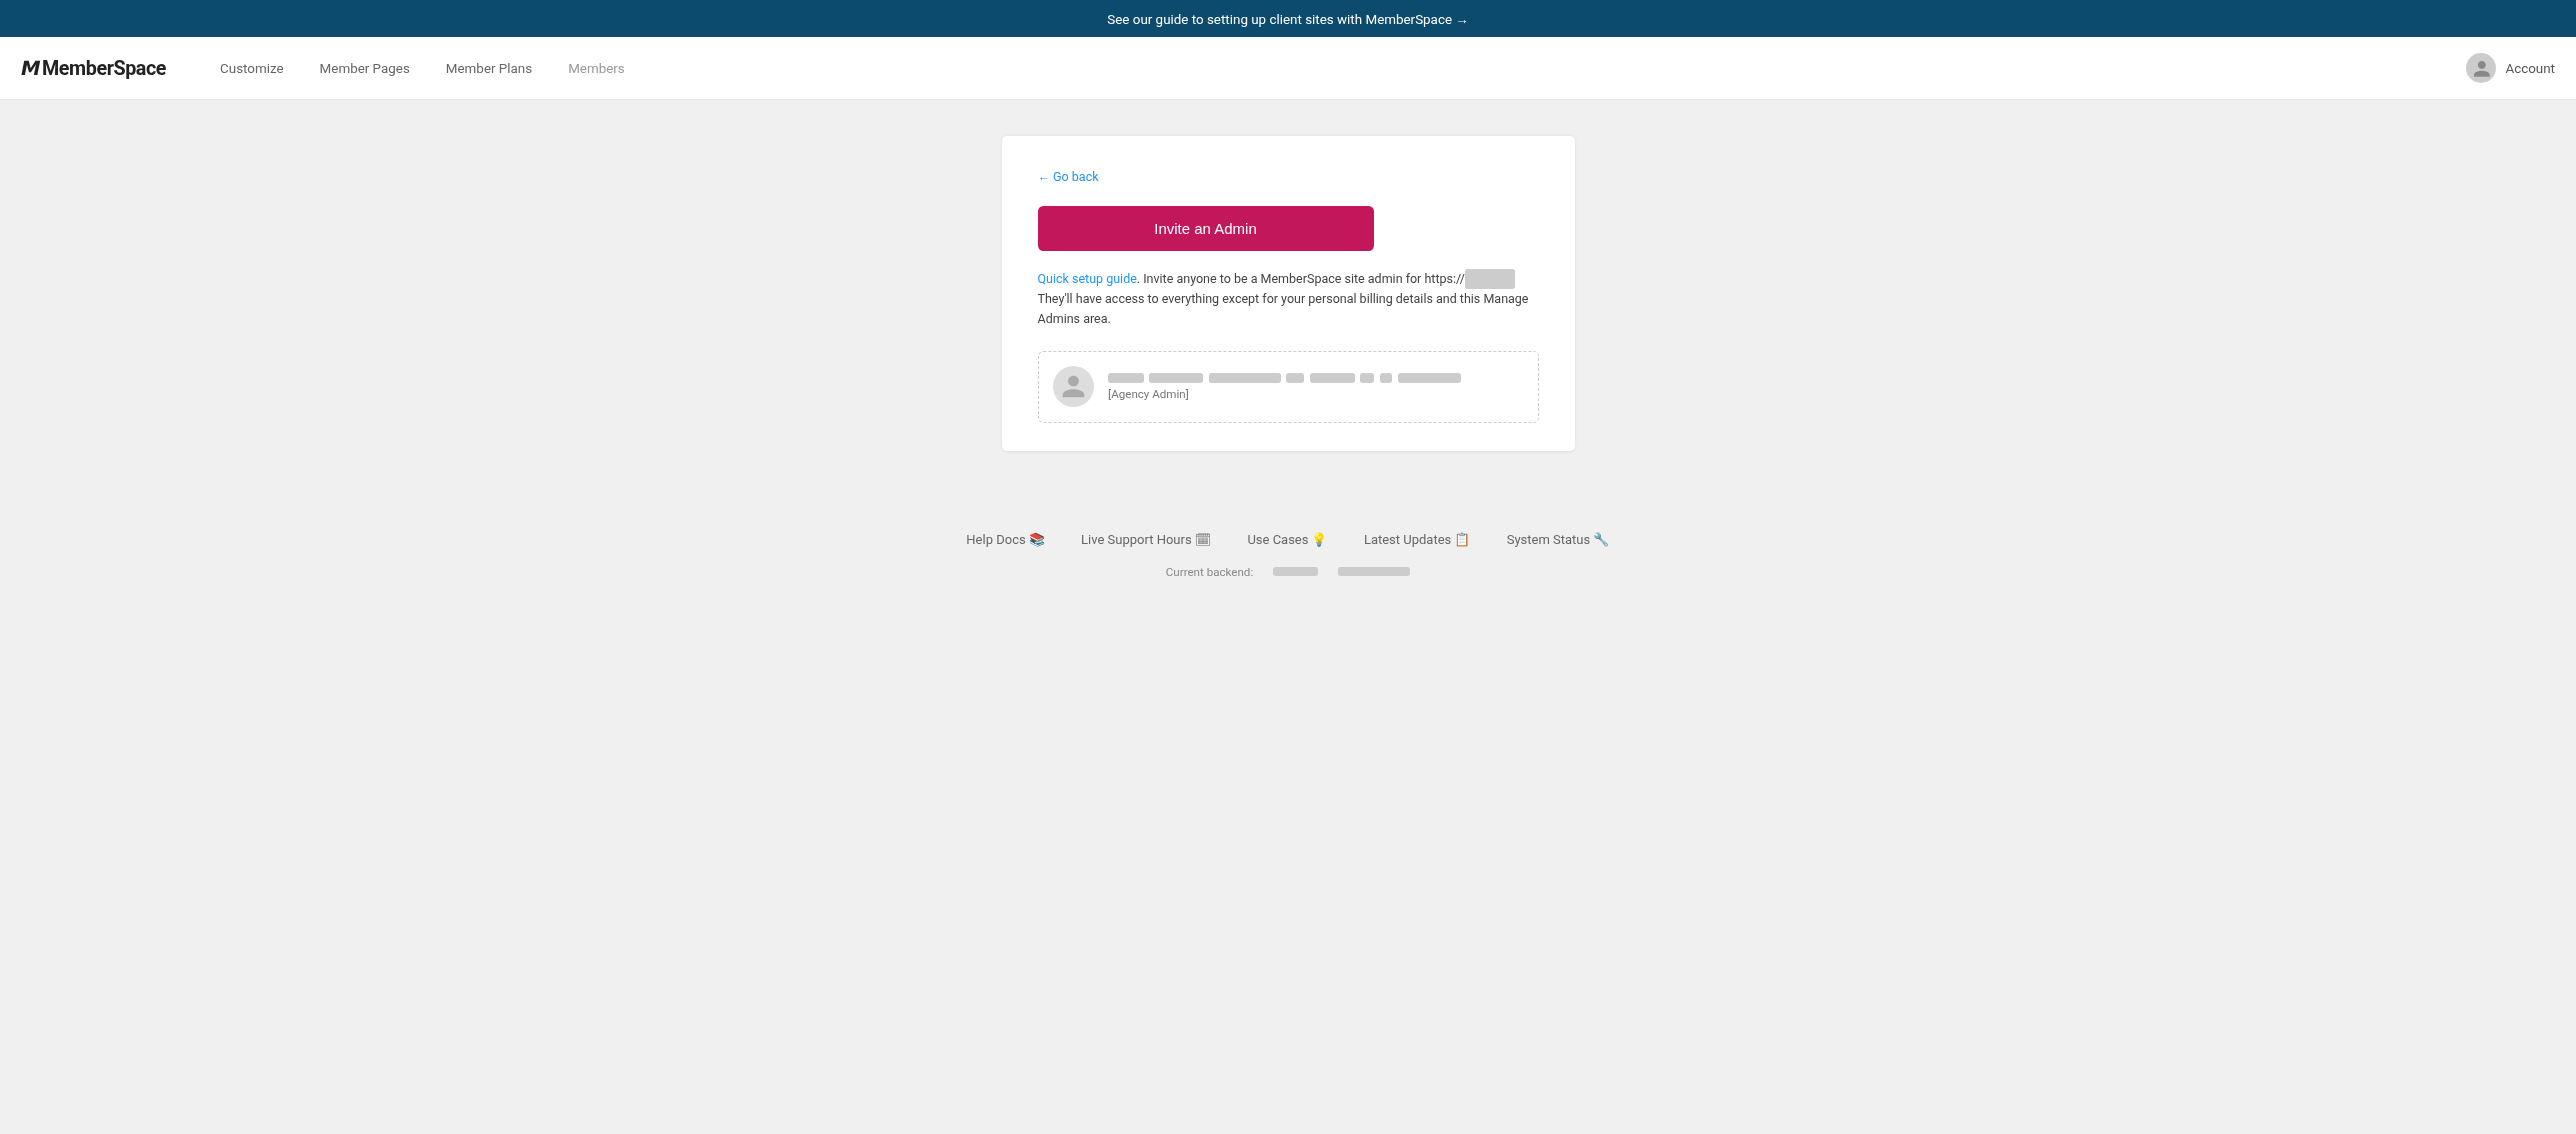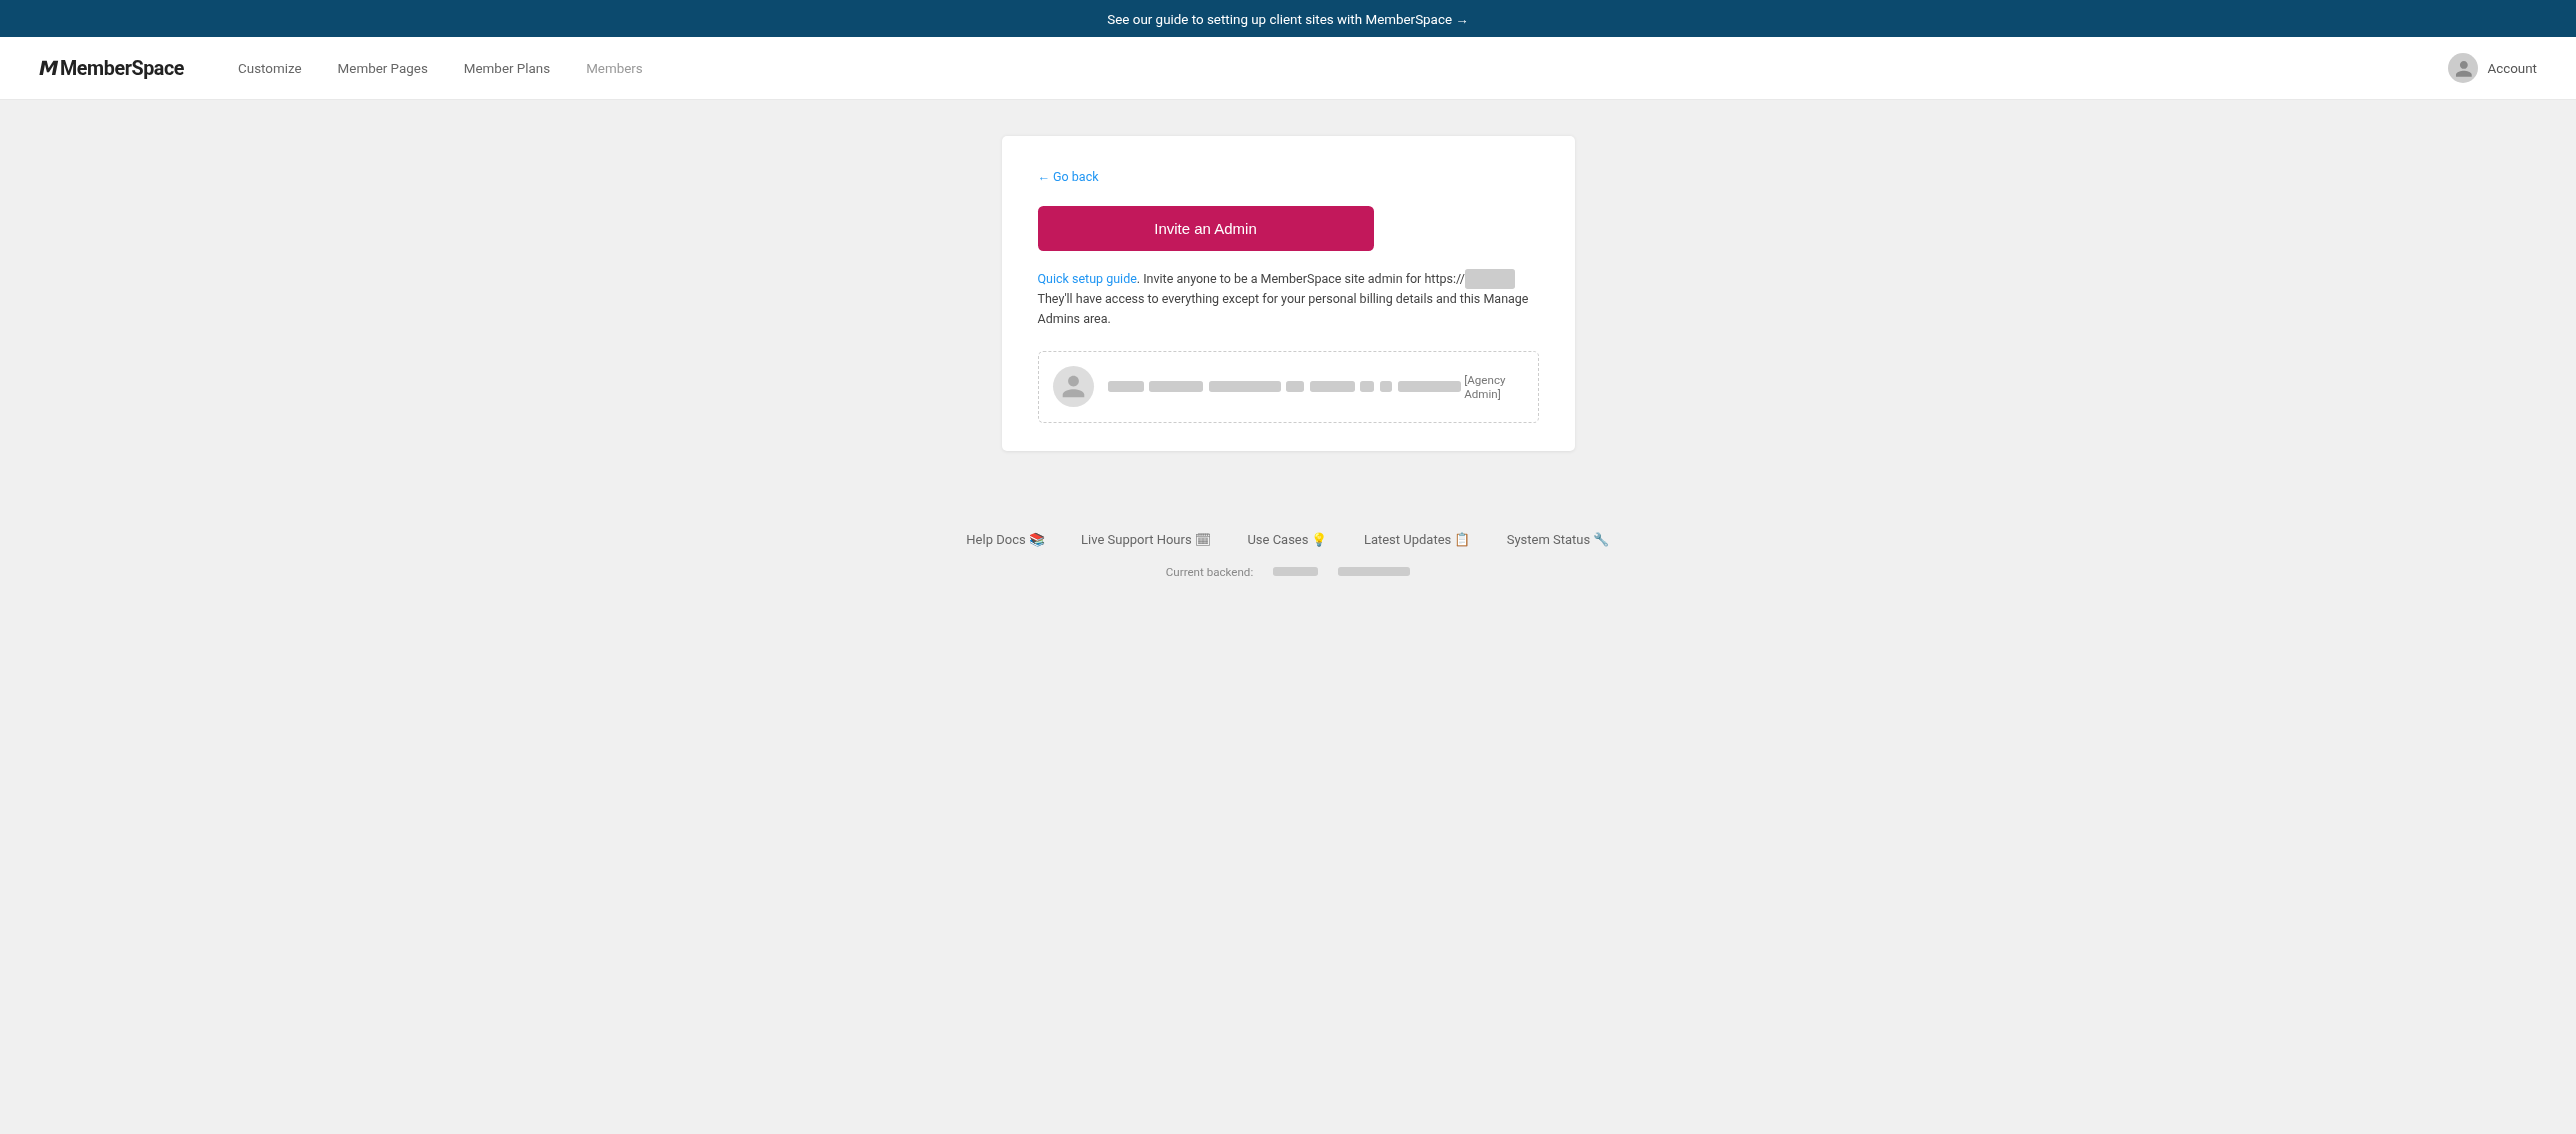--- a/index.html
+++ b/index.html
@@ -15,21 +15,21 @@
       color: #fff;
       font-size: 13.4px;
       text-decoration: none;
     }
 
     
     .header {
       background: #fff;
       display: flex;
       align-items: center;
-      padding: 0 39px;
+      padding: 0 21px;
       height: 63px;
       border-bottom: 0.9px solid #e8e8e8;
     }
     .logo {
       font-size: 19.7px;
       font-weight: 700;
       color: #222;
       text-decoration: none;
       margin-right: 54px;
       letter-spacing: -0.4px;
@@ -143,21 +143,21 @@
       width: 41px;
       height: 41px;
       border-radius: 50%;
       background: #ddd;
       display: flex;
       align-items: center;
       justify-content: center;
       flex-shrink: 0;
     }
     .admin-avatar svg { width: 27px; height: 27px; fill: #aaa; }
-    .admin-info { display: flex; flex-direction: row; gap: 3.6px; }
+    .admin-info { display: flex; flex-direction: column; gap: 3.6px; }
     .admin-name-row { display: flex; align-items: center; gap: 5.4px; }
     .blurred-block {
       display: inline-block;
       height: 10.7px;
       background: #ccc;
       border-radius: 2.7px;
       vertical-align: middle;
     }
     .admin-badge {
       color: #777;

